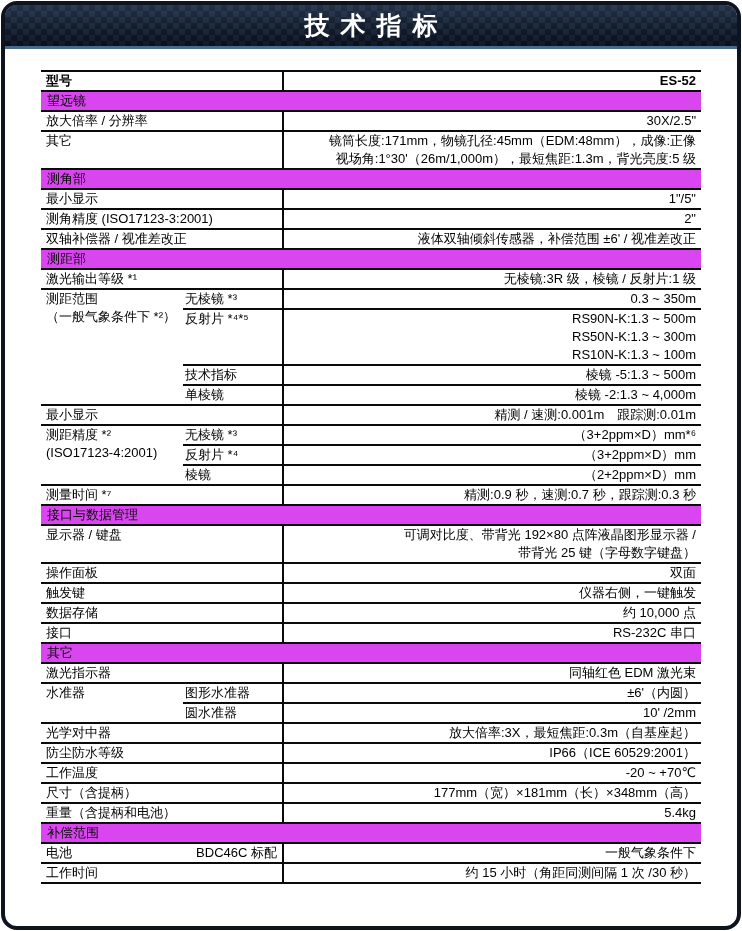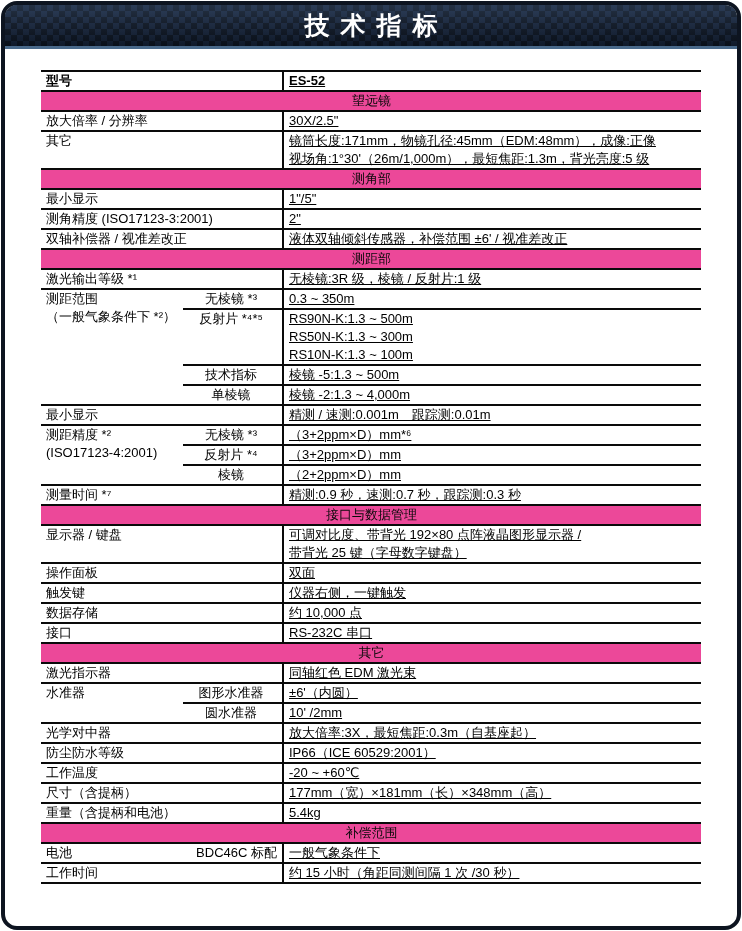--- a/index.html
+++ b/index.html
@@ -33,24 +33,24 @@
   table{
     width:100%;border-collapse:collapse;table-layout:fixed;
     font-size:13px;color:#000000;
   }
   td{
     border-top:2px solid #0a0a0a;border-bottom:2px solid #0a0a0a;
     height:18px;line-height:18px;padding:0 5px;
     vertical-align:top;white-space:pre-line;overflow:hidden;
   }
   .lbl{text-align:left;}
-  .sub{text-align:center;padding-left:2px;}
-  .val{text-align:left;border-left:2px solid #0a0a0a;text-decoration:underline;}
+  .sub{text-align:left;padding-left:2px;}
+  .val{text-align:right;border-left:2px solid #0a0a0a;}
   tr.section td{
-    background:#ec4899;text-align:center;padding-left:6px;color:#0a0a0a;
+    background:#d946ef;text-align:left;padding-left:6px;color:#0a0a0a;
   }
   tr.model td{font-weight:bold;}
   .split .r{float:right;text-align:right;}
 </style>
 </head>
 <body>
 
 <div class="frame">
   <div class="band">
     <span class="title">技术指标</span>
@@ -186,21 +186,21 @@
         <tr>
             <td class="lbl" colspan="2">光学对中器</td>
             <td class="val">放大倍率:3X，最短焦距:0.3m（自基座起）</td>
           </tr>
         <tr>
             <td class="lbl" colspan="2">防尘防水等级</td>
             <td class="val">IP66（ICE 60529:2001）</td>
           </tr>
         <tr>
             <td class="lbl" colspan="2">工作温度</td>
-            <td class="val">-20 ~ +60℃</td>
+            <td class="val">-20 ~ +70℃</td>
           </tr>
         <tr>
             <td class="lbl" colspan="2">尺寸（含提柄）</td>
             <td class="val">177mm（宽）×181mm（长）×348mm（高）</td>
           </tr>
         <tr>
             <td class="lbl" colspan="2">重量（含提柄和电池）</td>
             <td class="val">5.4kg</td>
           </tr>
         <tr class="section">

